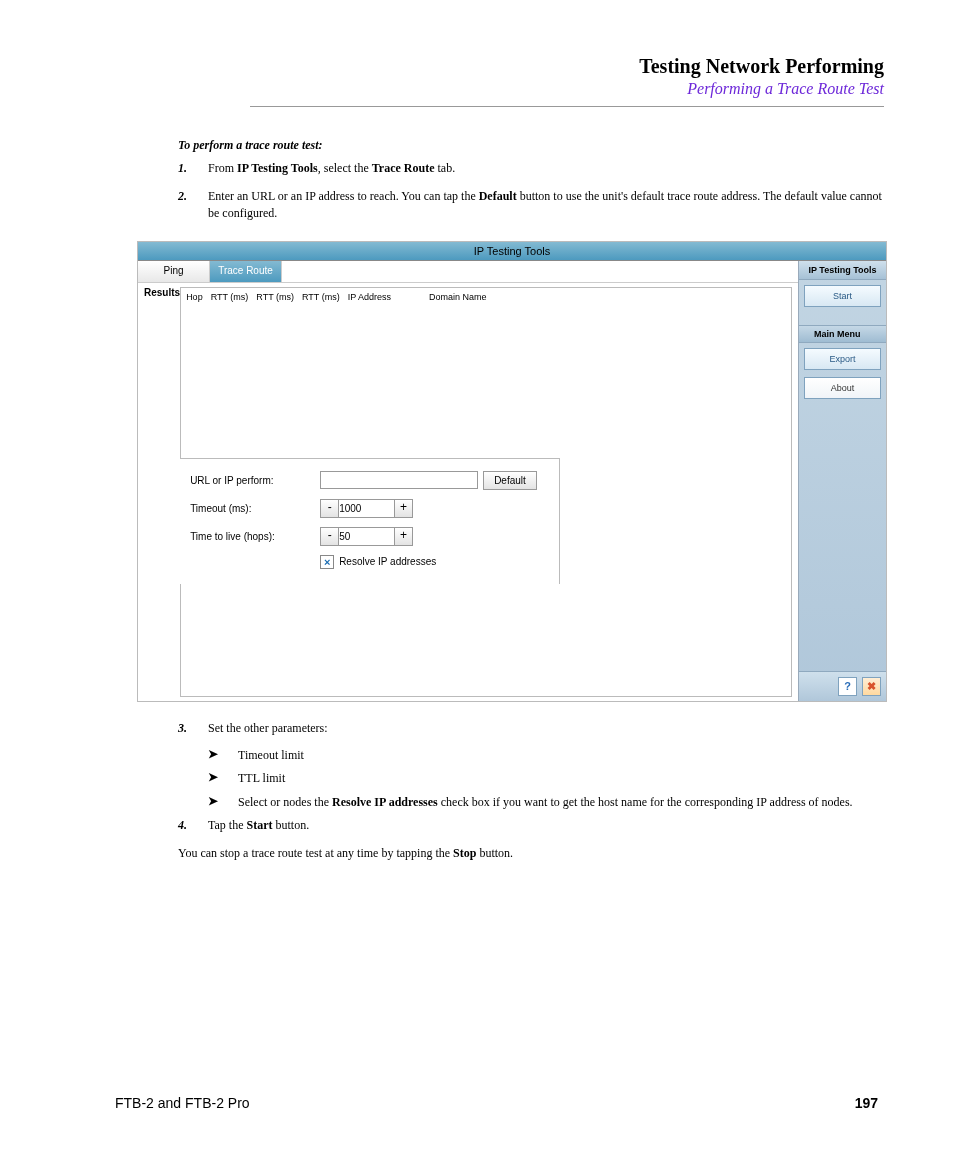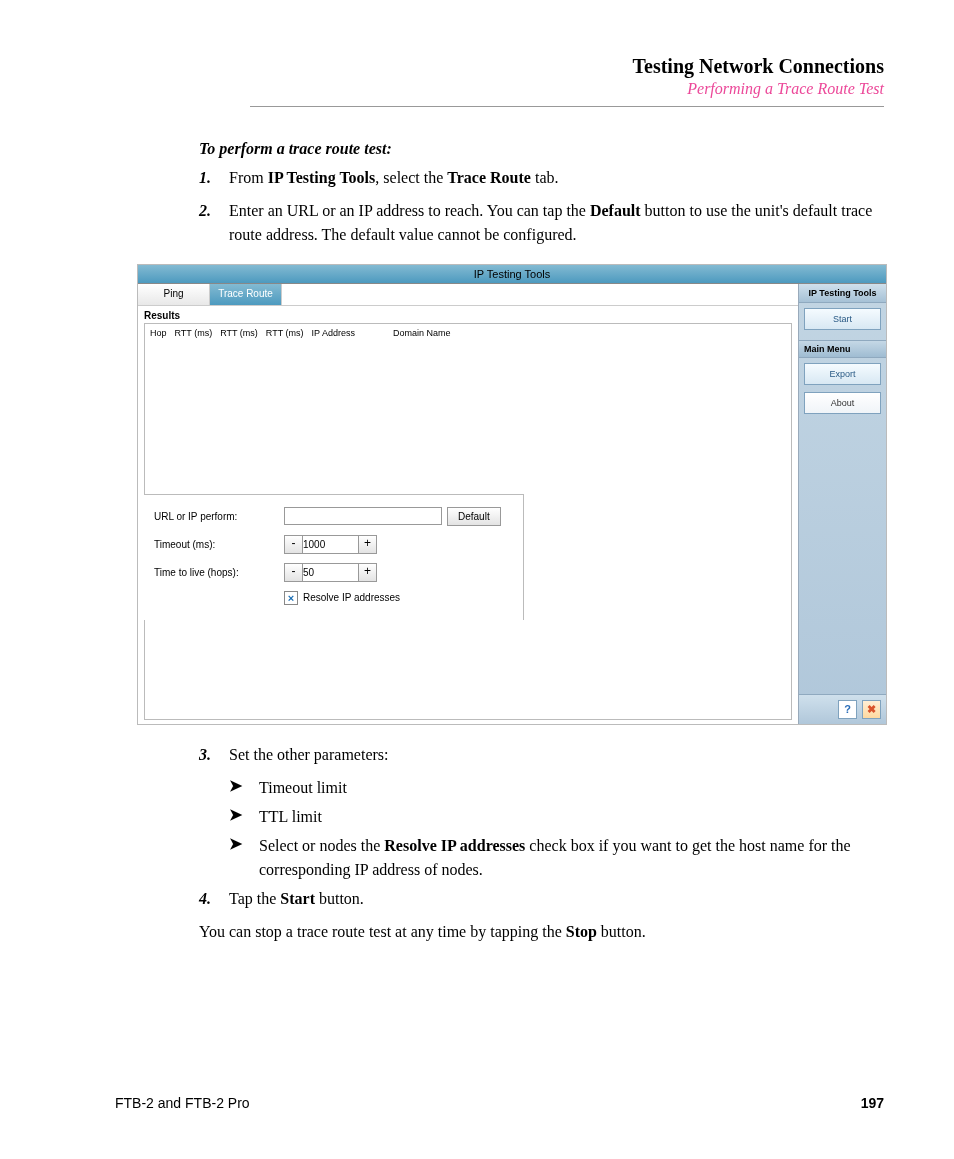--- a/index.html
+++ b/index.html
@@ -24,25 +24,25 @@
     margin-left: 135px;
   }
   .header-title {
     font-weight: bold;
     font-size: 20px;
     margin-bottom: 2px;
   }
   .header-sub {
     font-style: italic;
     font-size: 16px;
-    color: #ec4899;
+    color: #6d28d9;
   }
   .content {
-    margin-left: 84px;
-    font-size: 16px;
+    margin-left: 63px;
+    font-size: 12px;
     line-height: 1.45;
   }
   .intro {
     font-weight: bold;
     font-style: italic;
     margin-bottom: 6px;
   }
   .step {
     display: flex;
     margin-bottom: 10px;
@@ -117,21 +117,20 @@
   }
   .ss-tab.active {
     background: #5ea6c7;
     background: linear-gradient(#83bad2, #4d9abf);
     color: #fff;
   }
   .ss-results {
     margin: 4px 6px;
     flex: 1;
     display: flex;
-    flex-direction: column;
   }
   .ss-results-label {
     font-weight: bold;
     font-size: 10px;
     margin-bottom: 2px;
   }
   .ss-table-wrapper {
     border: 1px solid #bbb;
     flex: 1;
     position: relative;
@@ -248,24 +247,24 @@
     color: #2a5a85;
   }
   .ss-side-btn.white {
     background: linear-gradient(#ffffff, #f0f4f8);
     color: #333;
   }
   .ss-side-menuheader {
     background: linear-gradient(#c5d8e6, #9fbcd2);
     font-size: 9px;
     font-weight: bold;
-    padding: 3px 5px;
+    padding: 3px 15px;
     border-top: 1px solid #8fa9bf;
     border-bottom: 1px solid #8fa9bf;
-    margin-top: 8px;
+    margin-top: 16px;
   }
   .ss-side-bottom {
     position: absolute;
     bottom: 0;
     left: 0;
     right: 0;
     display: flex;
     justify-content: flex-end;
     gap: 5px;
     padding: 5px;
@@ -282,34 +281,34 @@
     font-size: 11px;
     font-weight: bold;
   }
   .ss-icon-help { background: #fff; color: #2a6db8; }
   .ss-icon-close { background: #ffe4c4; background: linear-gradient(#ffeed5,#ffd9a0); color: #d9532c; }
 
   .footer {
     position: absolute;
     bottom: 48px;
     left: 115px;
-    right: 70px;
+    right: 76px;
     display: flex;
     justify-content: space-between;
     font-size: 14px;
     font-family: Verdana, Arial, sans-serif;
   }
   .footer-right { font-weight: bold; }
 </style>
 </head>
 <body>
 
 <div class="page">
   <div class="header">
-    <div class="header-title">Testing Network Connections</div>
+    <div class="header-title">Testing Network Performing</div>
     <div class="header-sub">Performing a Trace Route Test</div>
   </div>
 
   <div class="content">
     <div class="intro">To perform a trace route test:</div>
 
     <div class="step">
       <div class="step-num">1.</div>
       <div class="step-text">
         <span>From </span><strong>IP Testing Tools</strong><span>, select the </span><strong>Trace Route</strong><span> tab.</span>

